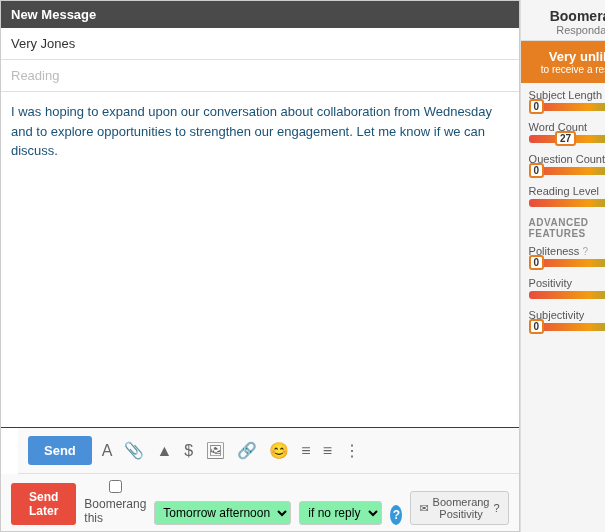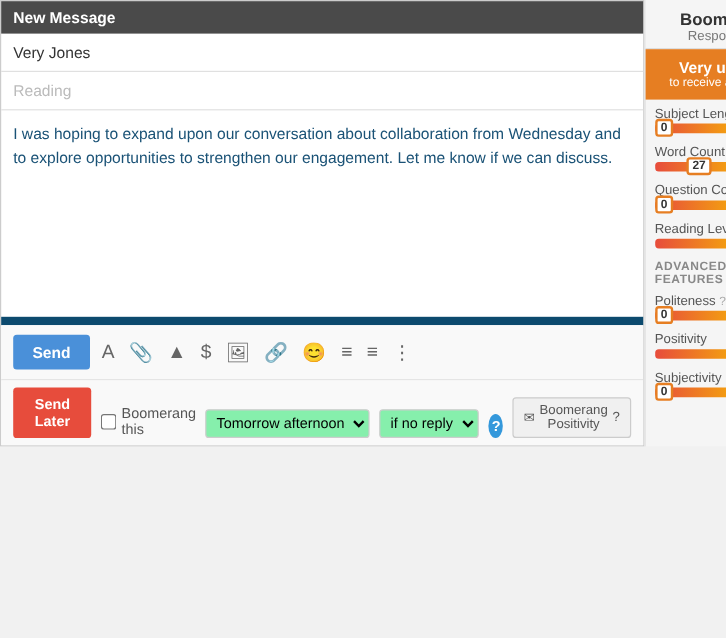--- a/index.html
+++ b/index.html
@@ -1,41 +1,41 @@
 <!DOCTYPE html>
 <html><head>
   <meta charset="utf-8">
   <style>
     * { box-sizing: border-box; margin: 0; padding: 0; }
     body { font-family: Arial, sans-serif; font-size: 13px; width: 605px; height: 532px; overflow: hidden; background: #f1f1f1; }
 
-    .container { display: flex; width: 605px; height: 372px; }
+    .container { display: flex; width: 605px; height: 532px; }
 
     
     .email-panel { flex: 0 0 468px; display: flex; flex-direction: column; background: #fff; border: 1px solid #ccc; }
 
     .email-header { background: #4a4a4a; color: #fff; padding: 6px 10px; font-size: 13px; font-weight: bold; }
 
     .email-to { padding: 8px 10px; border-bottom: 1px solid #e0e0e0; font-size: 13px; color: #333; }
 
     .email-subject { padding: 8px 10px; border-bottom: 1px solid #e0e0e0; color: #999; font-size: 13px; }
 
-    .email-body { flex: 1; padding: 10px; color: #1a5276; font-size: 13px; line-height: 1.5; border-bottom: 7px solid #0c4a6e; }
-
-    .email-toolbar { padding: 8px 10px; display: flex; align-items: center; gap: 8px; border-bottom: 1px solid #e0e0e0; background: #f9f9f9; }
+    .email-body { flex: 1; padding: 10px; color: #1a5276; font-size: 13px; line-height: 1.5; border-bottom: 1px solid #0c4a6e; }
+
+    .email-toolbar { padding: 8px 10px; display: flex; align-items: center; gap: 8px; border-bottom: 1px solid #e0e0e0; background: #f9f9f9; margin-left: 17px; }
 
     .btn-send { background: #4a90d9; color: #fff; border: none; padding: 7px 16px; border-radius: 3px; font-size: 13px; cursor: pointer; font-weight: bold; }
 
     .toolbar-icon { color: #666; font-size: 16px; cursor: pointer; padding: 2px; }
 
     .email-footer { display: flex; align-items: flex-end; padding: 6px 10px; background: #f9f9f9; gap: 8px; }
 
     .btn-send-later { background: #e74c3c; color: #fff; border: none; padding: 7px 14px; border-radius: 3px; font-size: 12px; cursor: pointer; font-weight: bold; }
 
-    .boomerang-checkbox { display: flex; align-items: center; gap: 4px; font-size: 12px; color: #555; }
+    .boomerang-checkbox { display: flex; align-items: center; gap: 4px; font-size: 12px; color: #555; flex-direction: column; }
     .boomerang-checkbox input { margin: 0; }
 
     .boomerang-select { padding: 3px 4px; font-size: 12px; border: 1px solid #ccc; border-radius: 3px; background: #86efac; cursor: pointer; }
 
     .boomerang-info-btn { background: #3498db; color: #fff; border: none; border-radius: 50%; width: 20px; height: 20px; font-size: 12px; cursor: pointer; font-weight: bold; margin-left: auto; }
 
     .boomerang-respondable-btn { background: #f0f0f0; border: 1px solid #ccc; padding: 4px 8px; font-size: 11px; color: #555; cursor: pointer; border-radius: 3px; display: flex; align-items: center; gap: 4px; }
 
     
     .sidebar { flex: 0 0 137px; background: #f5f5f5; border-left: 1px solid #ddd; display: flex; flex-direction: column; }

